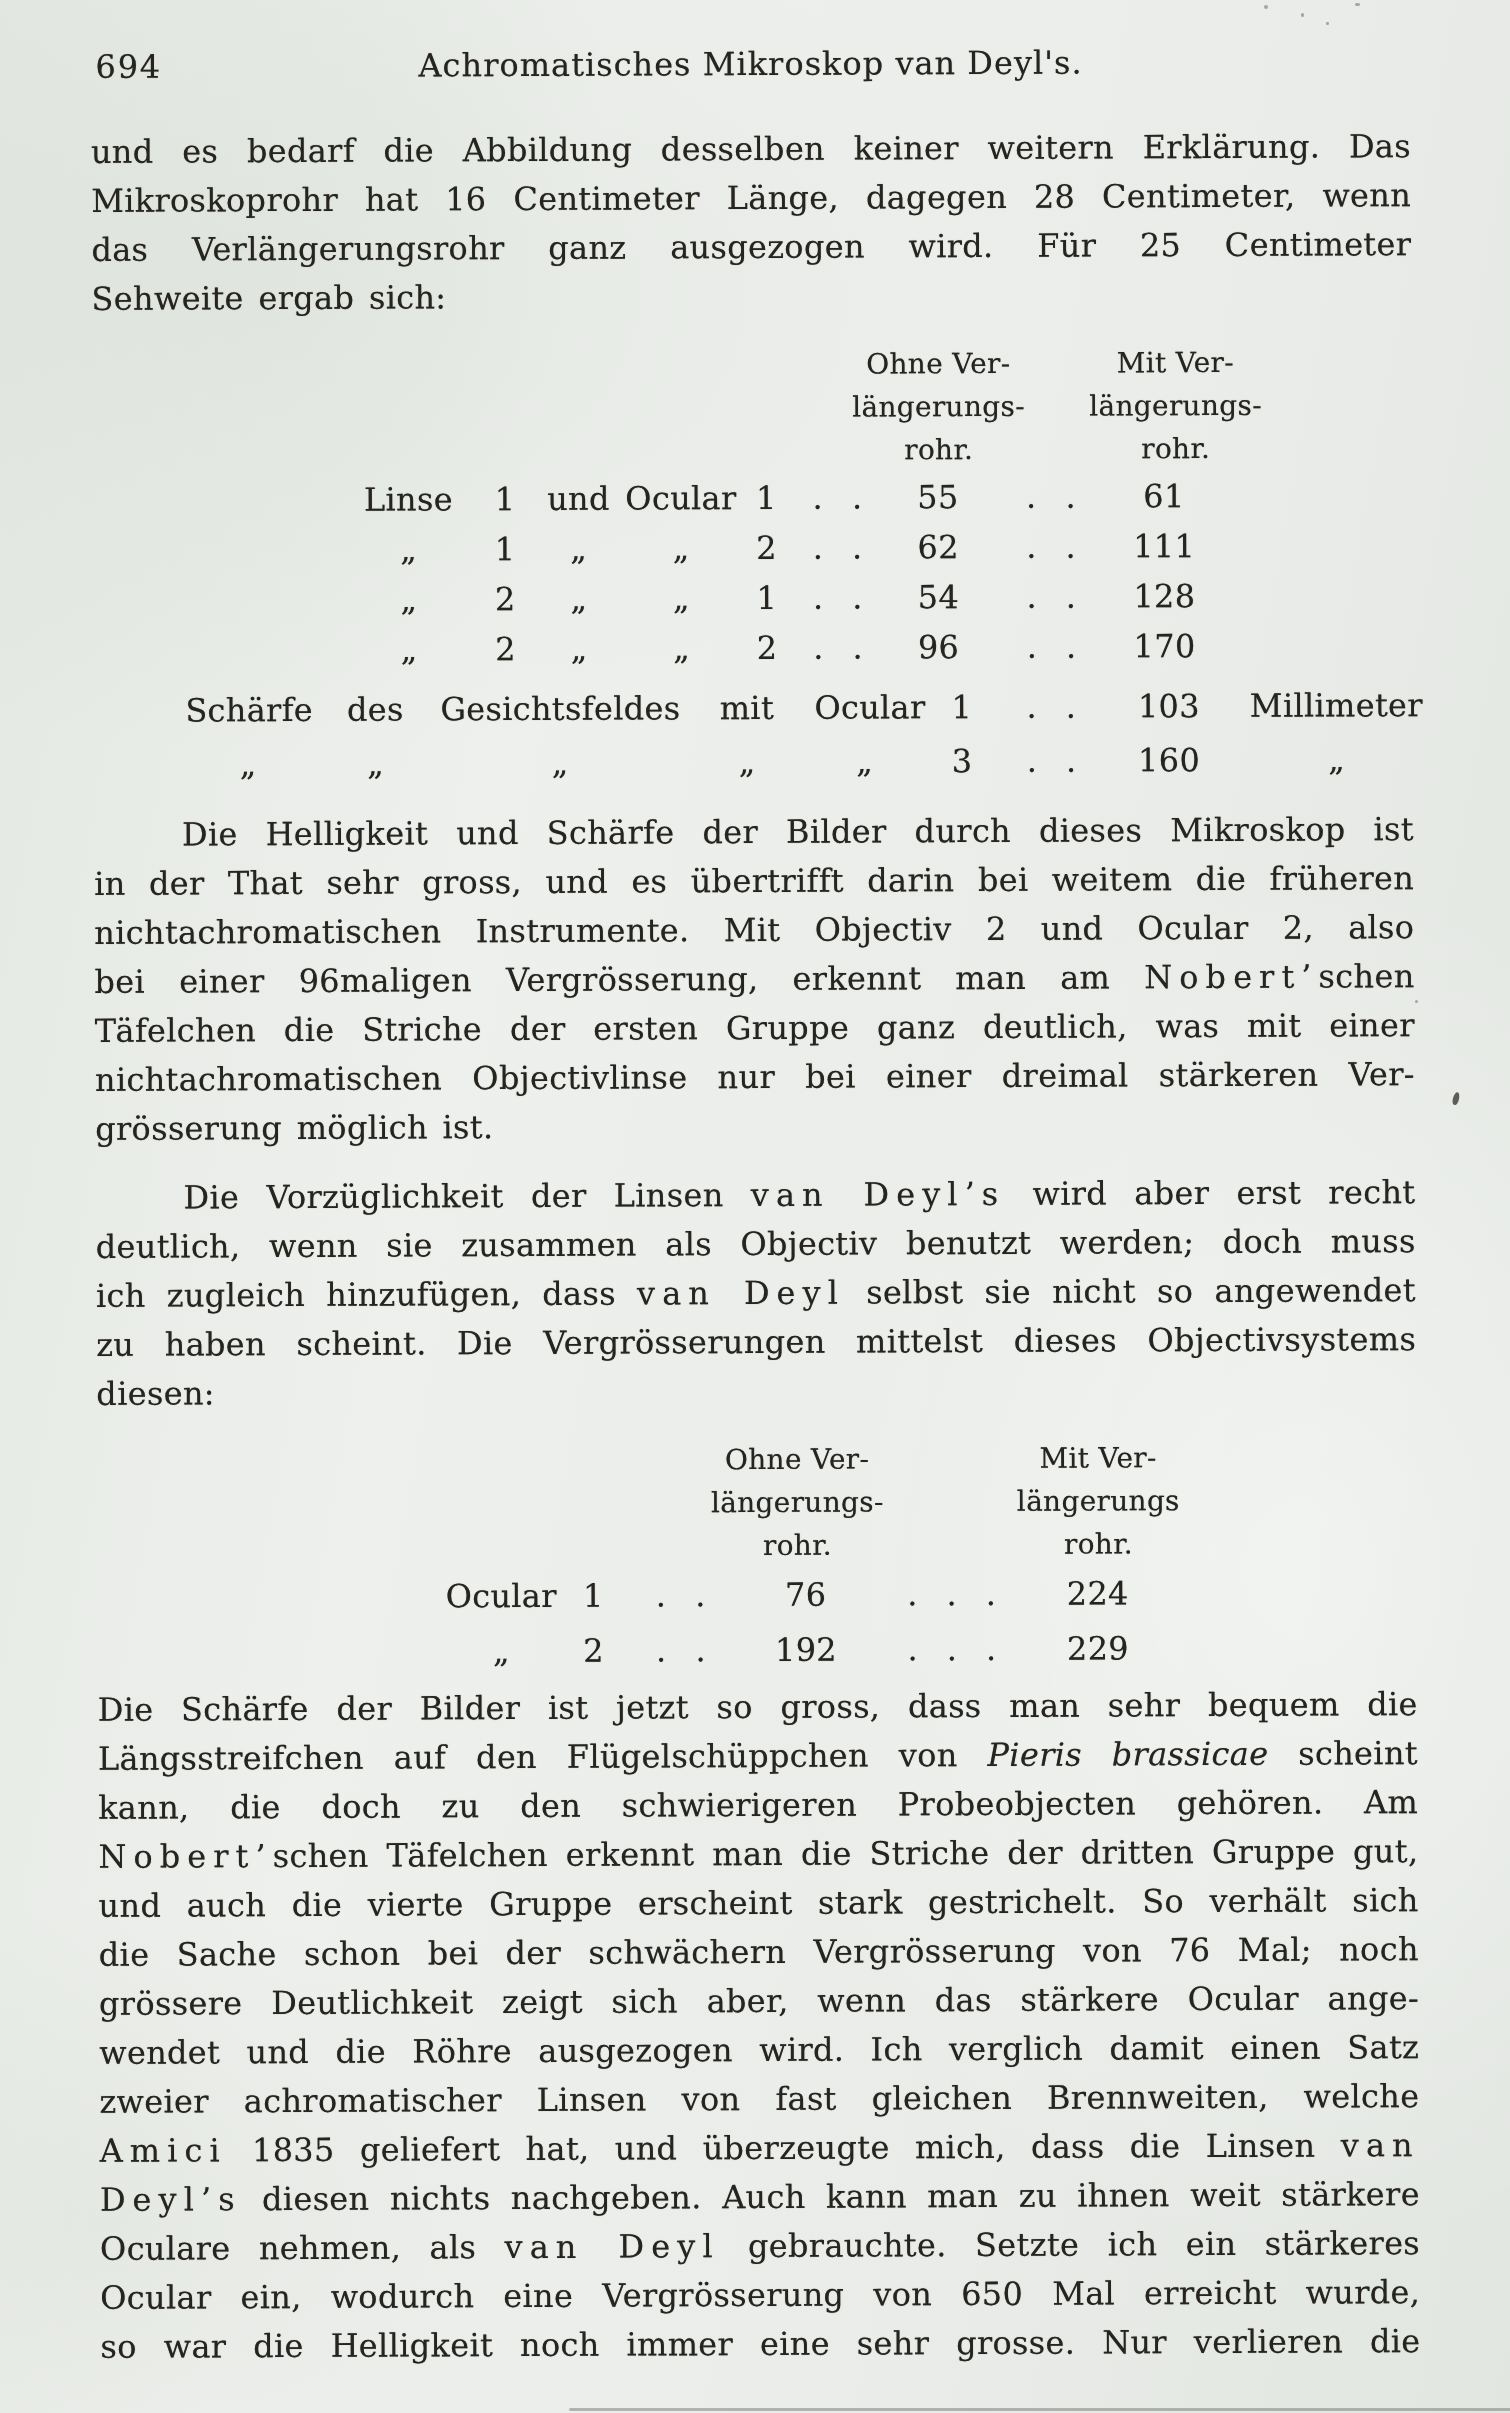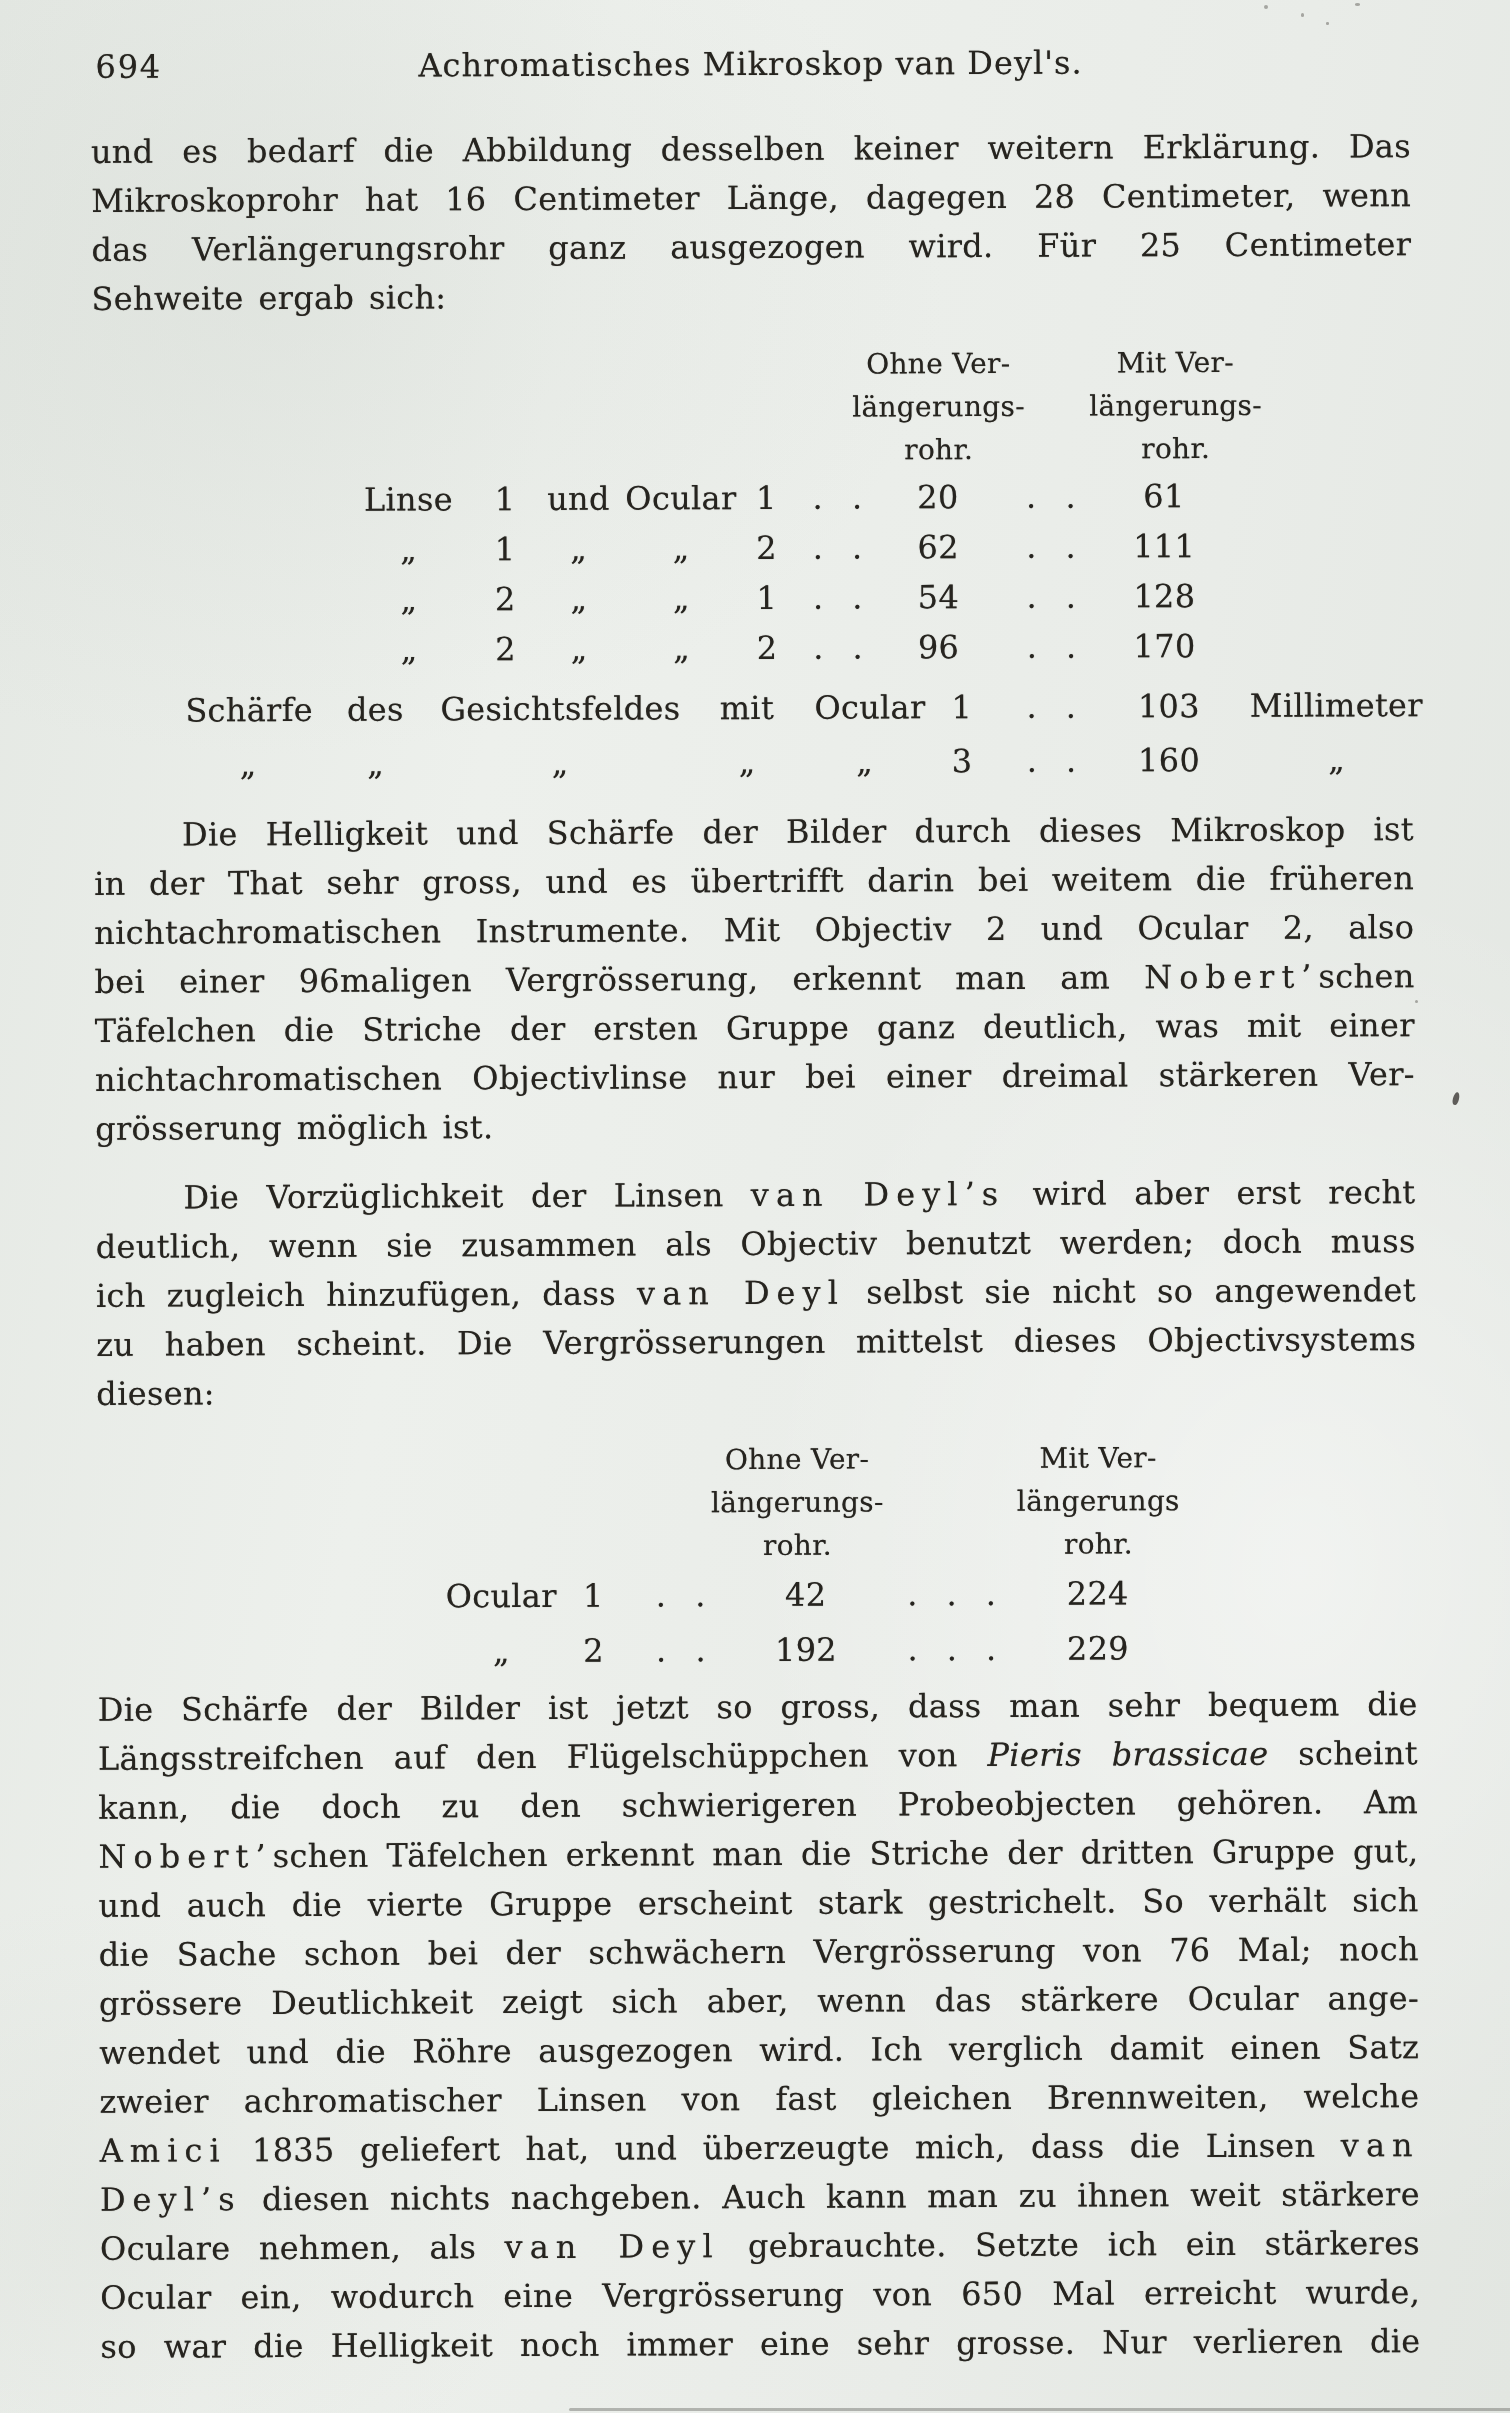--- a/index.html
+++ b/index.html
@@ -122,21 +122,21 @@
           </div>
         </div>
       <div data-rows="rows">
           <div class="t-row">
             <span>Linse</span>
             <span>1</span>
             <span>und</span>
             <span>Ocular</span>
             <span>1</span>
             <span>. .</span>
-            <span>20</span>
+            <span>55</span>
             <span>. .</span>
             <span>61</span>
           </div>
           <div class="t-row">
             <span>„</span>
             <span>1</span>
             <span>„</span>
             <span>„</span>
             <span>2</span>
             <span>. .</span>
@@ -222,21 +222,21 @@
             <div>Mit Ver-</div>
             <div>längerungs</div>
             <div>rohr.</div>
           </div>
         </div>
       <div data-rows="rows">
           <div class="t-row">
             <span>Ocular</span>
             <span>1</span>
             <span>. .</span>
-            <span>42</span>
+            <span>76</span>
             <span>. . .</span>
             <span>224</span>
           </div>
           <div class="t-row">
             <span>„</span>
             <span>2</span>
             <span>. .</span>
             <span>192</span>
             <span>. . .</span>
             <span>229</span>

